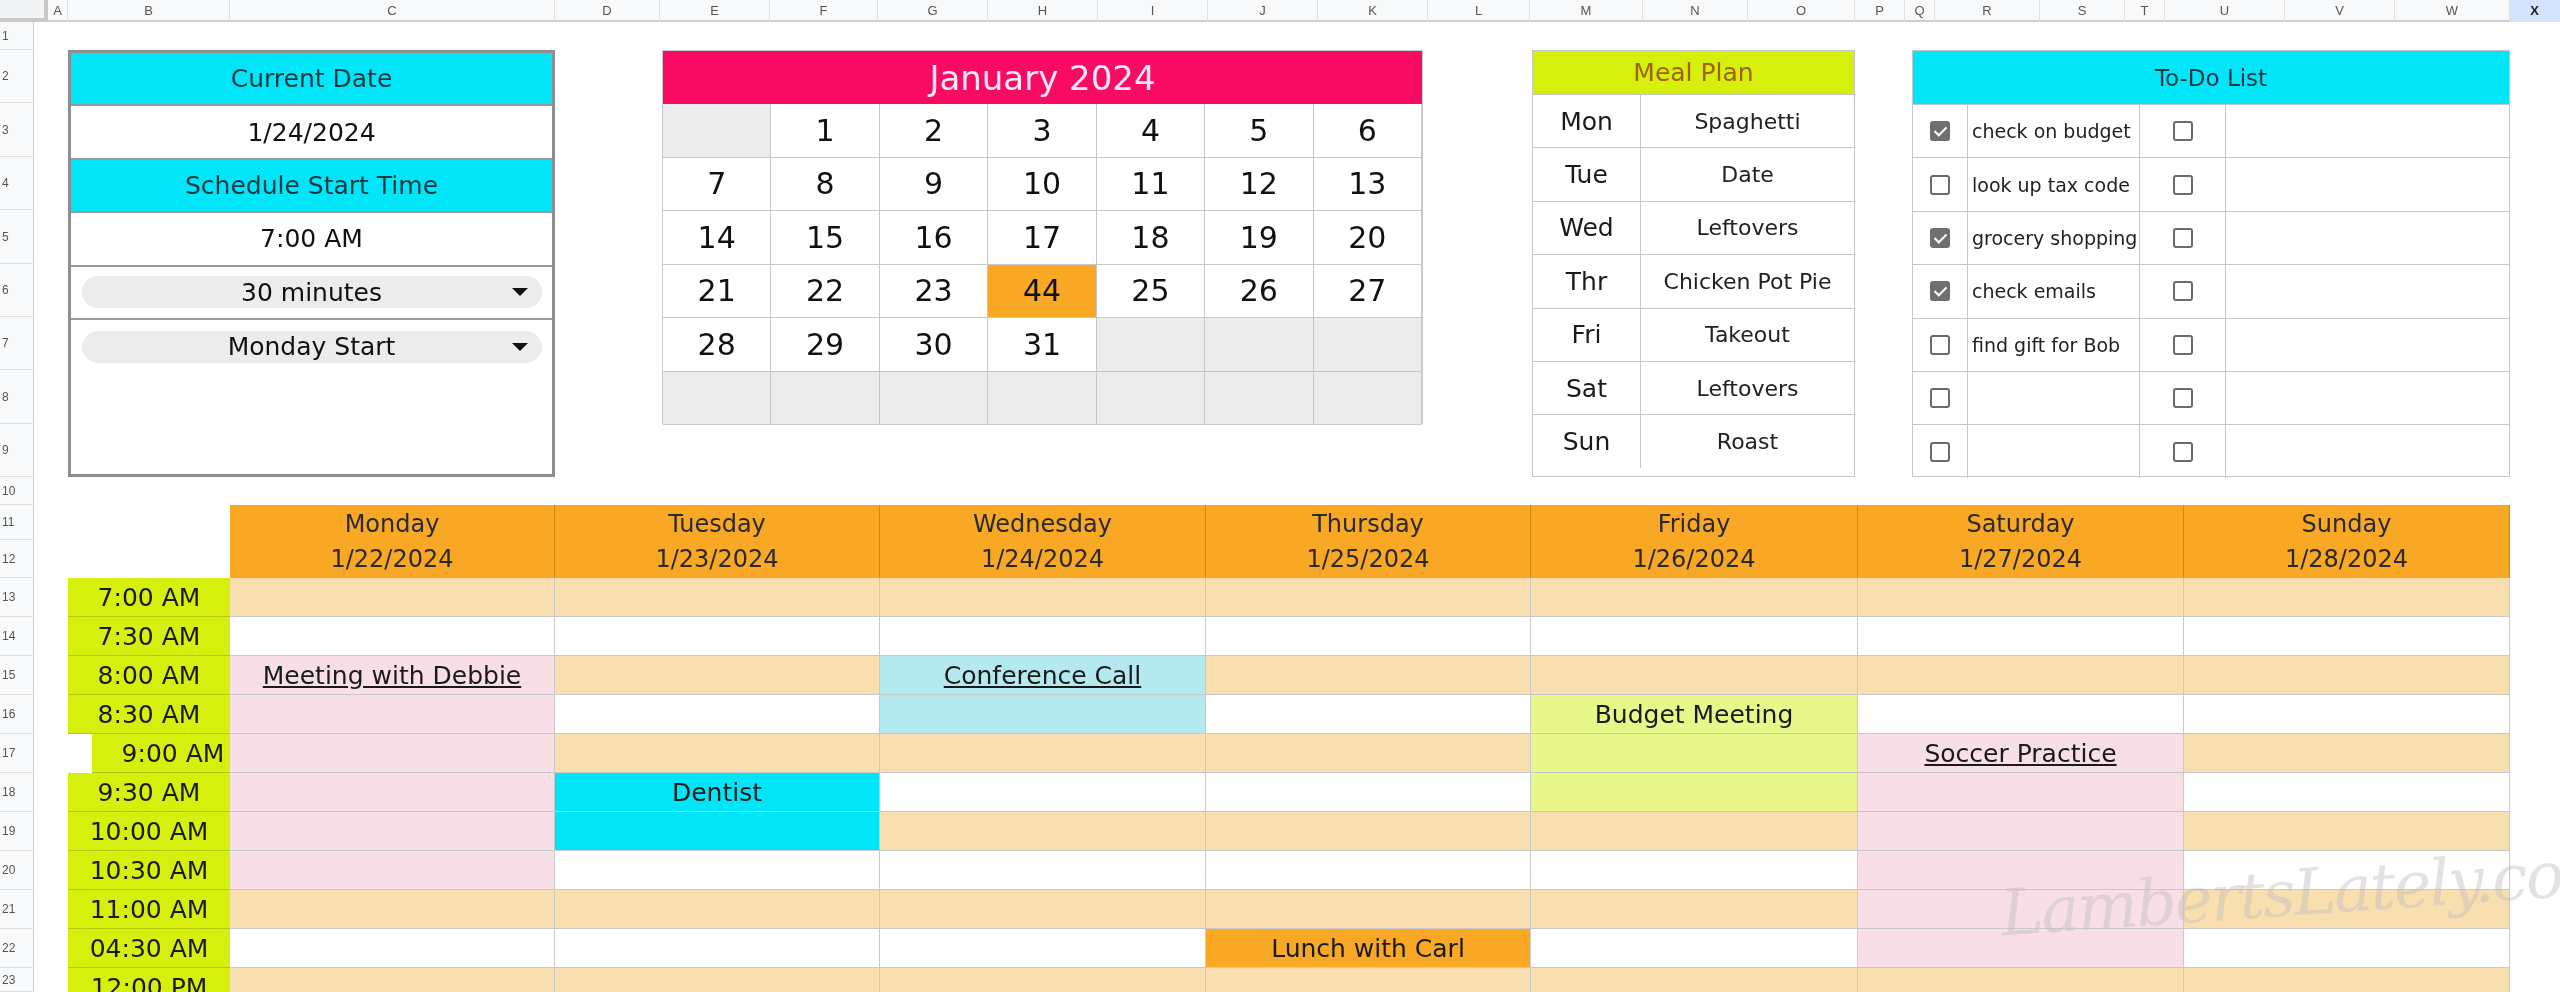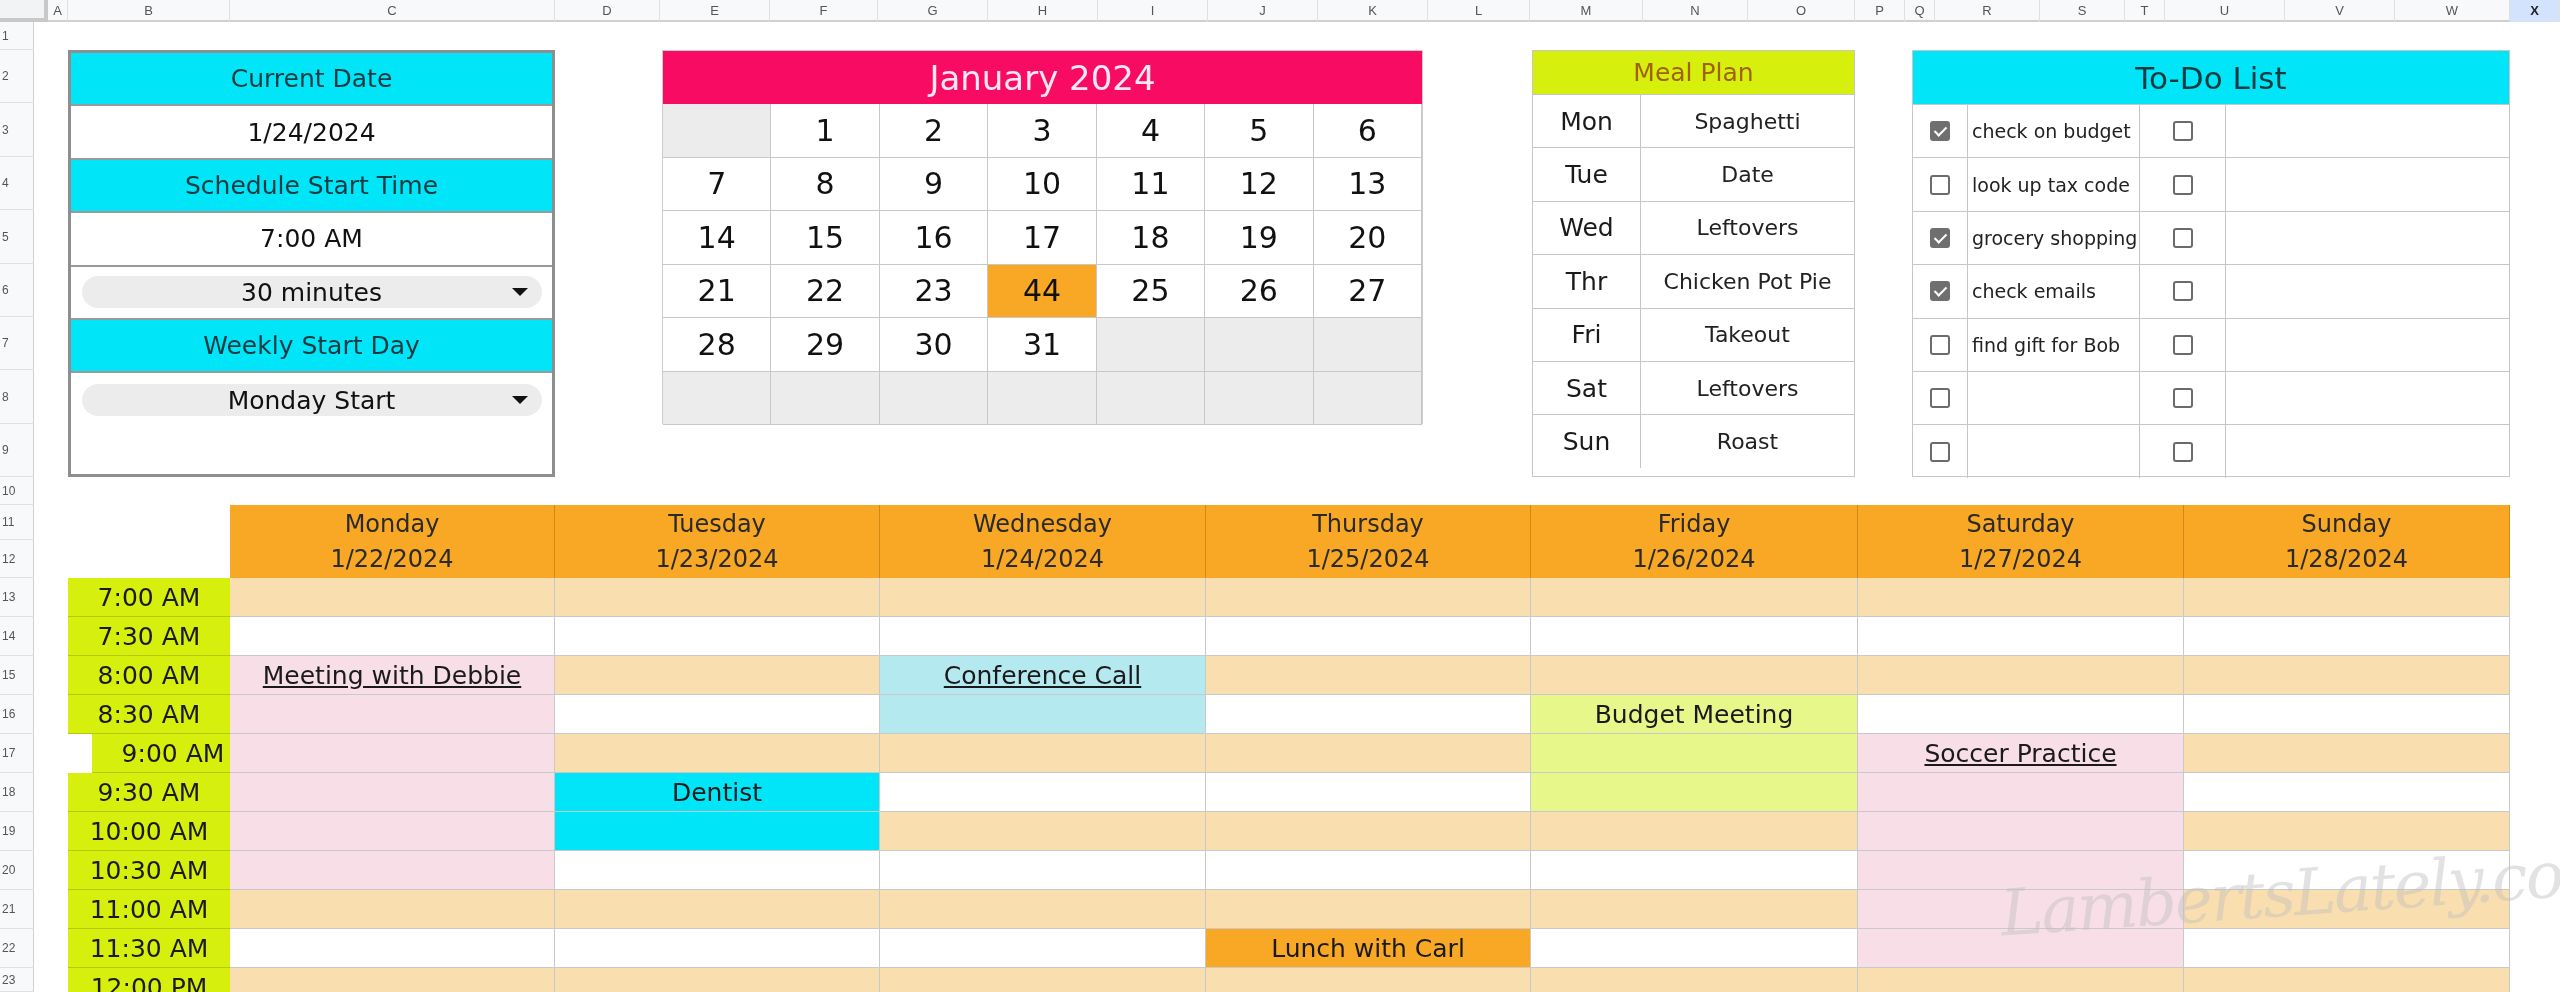--- a/index.html
+++ b/index.html
@@ -33,21 +33,21 @@
 
   
   .meal { position: absolute; left: 1532px; top: 50px; width: 323px; height: 427px; border: 1px solid #c6c6c6; }
   .meal-title { height: 43px; background: #d6ef0c; display: flex; align-items: center; justify-content: center; font-size: 25px; color: #a16207; }
   .meal-row { display: flex; height: 53.4px; border-top: 1px solid #c6c6c6; }
   .meal-day { width: 108px; border-right: 1px solid #c6c6c6; display: flex; align-items: center; justify-content: center; font-size: 25px; color: #1a1a1a; }
   .meal-food { flex: 1; display: flex; align-items: center; justify-content: center; font-size: 22px; color: #222; }
 
   
   .todo { position: absolute; left: 1912px; top: 50px; width: 598px; height: 427px; border: 1px solid #c6c6c6; }
-  .todo-title { height: 53px; background: #00e5f7; display: flex; align-items: center; justify-content: center; font-size: 31px; color: #163a40; }
+  .todo-title { height: 53px; background: #00e5f7; display: flex; align-items: center; justify-content: center; font-size: 23px; color: #163a40; }
   .todo-row { display: flex; height: 53.4px; border-top: 1px solid #c6c6c6; }
   .todo-chk { width: 55px; border-right: 1px solid #c6c6c6; display: flex; align-items: center; justify-content: center; }
   .todo-text { width: 172px; border-right: 1px solid #c6c6c6; display: flex; align-items: center; padding-left: 4px; font-size: 19px; color: #222; }
   .todo-chk2 { width: 86px; border-right: 1px solid #c6c6c6; display: flex; align-items: center; justify-content: center; }
   .todo-notes { flex: 1; }
   .cb { width: 20px; height: 20px; border: 2px solid #6b6b6b; border-radius: 3px; background: #fff; position: relative; }
   .cb.checked { background: #6f6f6f; border-color: #6f6f6f; }
   .cb.checked::after { content: ""; position: absolute; left: 5px; top: 1px; width: 5px; height: 10px; border: solid #fff; border-width: 0 2px 2px 0; transform: rotate(45deg); }
 
   
@@ -118,21 +118,20 @@
   <div class="set-row set-label">Current Date</div>
   <div class="set-row set-value">1/24/2024</div>
   <div class="set-row set-label">Schedule Start Time</div>
   <div class="set-row set-value">7:00 AM</div>
   <div class="set-row set-value">
     <div class="dropdown">
       <span>30 minutes</span>
       <span class="caret"></span>
     </div>
   </div>
-  <div class="set-row set-label">Weekly Start Day</div>
   <div class="set-row set-value">
     <div class="dropdown">
       <span>Monday Start</span>
       <span class="caret"></span>
     </div>
   </div>
 </div>
 
 <div class="calendar">
   <div class="cal-title">January 2024</div>
@@ -386,21 +385,21 @@
     <div class="slot odd" style="left: 1858px; width: 326px; top: 851px; background: rgb(248, 223, 231);"></div>
     <div class="slot odd" style="left: 2184px; width: 326px; top: 851px;"></div>
     <div class="time-cell" style="top: 890px;">11:00 AM</div>
     <div class="slot even" style="left: 230px; width: 325px; top: 890px;"></div>
     <div class="slot even" style="left: 555px; width: 325px; top: 890px;"></div>
     <div class="slot even" style="left: 880px; width: 326px; top: 890px;"></div>
     <div class="slot even" style="left: 1206px; width: 325px; top: 890px;"></div>
     <div class="slot even" style="left: 1531px; width: 327px; top: 890px;"></div>
     <div class="slot even" style="left: 1858px; width: 326px; top: 890px; background: rgb(248, 223, 231);"></div>
     <div class="slot even" style="left: 2184px; width: 326px; top: 890px;"></div>
-    <div class="time-cell" style="top: 929px;">11:30 AM</div>
+    <div class="time-cell" style="top: 929px;">04:30 AM</div>
     <div class="slot odd" style="left: 230px; width: 325px; top: 929px;"></div>
     <div class="slot odd" style="left: 555px; width: 325px; top: 929px;"></div>
     <div class="slot odd" style="left: 880px; width: 326px; top: 929px;"></div>
     <div class="slot odd" style="left: 1206px; width: 325px; top: 929px; background: rgb(249, 168, 37);">Lunch with Carl</div>
     <div class="slot odd" style="left: 1531px; width: 327px; top: 929px;"></div>
     <div class="slot odd" style="left: 1858px; width: 326px; top: 929px; background: rgb(248, 223, 231);"></div>
     <div class="slot odd" style="left: 2184px; width: 326px; top: 929px;"></div>
     <div class="time-cell" style="top: 968px;">12:00 PM</div>
     <div class="slot even" style="left: 230px; width: 325px; top: 968px;"></div>
     <div class="slot even" style="left: 555px; width: 325px; top: 968px;"></div>

